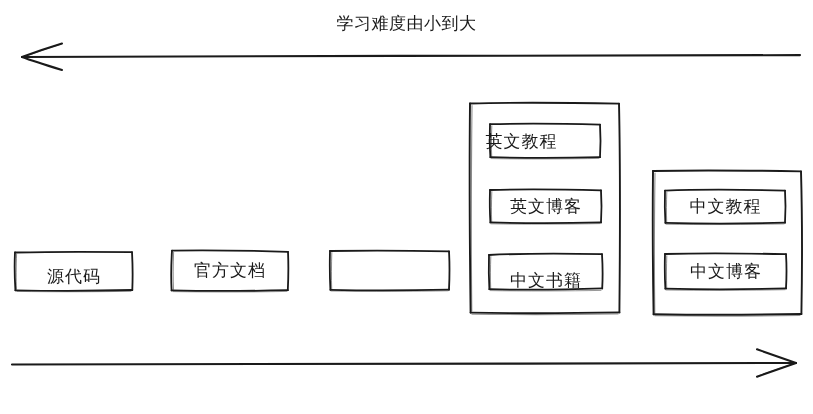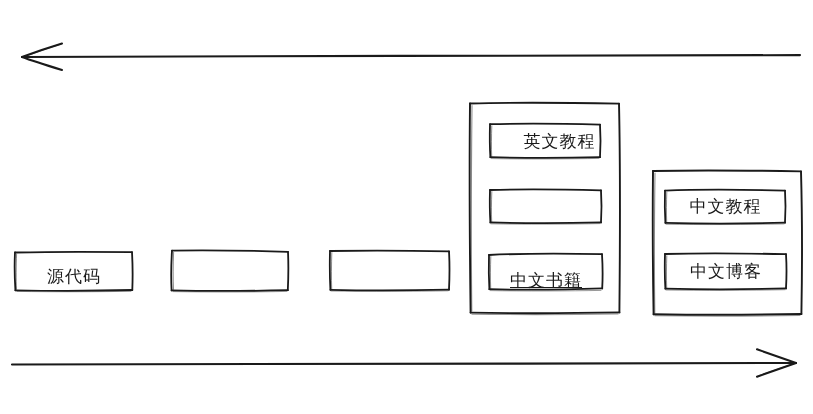--- a/index.html
+++ b/index.html
@@ -164,28 +164,31 @@
         <path d="M786,254.2 C786.6,264 786.6,278 786.0,288.4"></path>
         <path d="M786.0,288.4 C750,289.4 700,289.6 665.4,288.6"></path>
         <path d="M665.4,288.6 C664.8,279 664.7,264 665,254.0"></path>
         <path d="M666.8,255.8 C666.4,266 666.3,278 666.7,287.8" stroke-width="1.0" opacity="0.5"></path>
         <path d="M666,290.0 C700,290.6 750,290.4 785,289.7" stroke-width="1.0" opacity="0.45"></path>
       </g>
 
     </g>
   </svg>
 
+  <div class="axis-label" id="top-axis-label">学习难度由小到大</div>
 
 
   <div class="node-label" style="left:15px; top:252px; width:118px; height:48px;">源代码</div>
 
+  <div class="node-label" style="left:171px; top:250px; width:118px; height:41px;">官方文档</div>
 
 
-  <div class="node-label" style="left:504px; top:124px; width:111px; height:34px;text-align:center;">英文教程</div>
+  <div class="node-label" style="left:466px; top:124px; width:111px; height:34px;text-align:center;">英文教程</div>
 
+  <div class="node-label" style="left:490px; top:190px; width:112px; height:33px;">英文博客</div>
 
-  <div class="node-label" style="left:489px; top:254px; width:114px; height:52px;text-decoration:underline;">中文书籍</div>
+  <div class="node-label" style="left:489px; top:254px; width:114px; height:52px;">中文书籍</div>
 
   <div class="node-label" style="left:665px; top:190px; width:121px; height:33px;">中文教程</div>
 
   <div class="node-label" style="left:665px; top:254px; width:122px; height:35px;font-family:Liberation Serif, serif;">中文博客</div>
 
 </div>
 
 </body></html>

